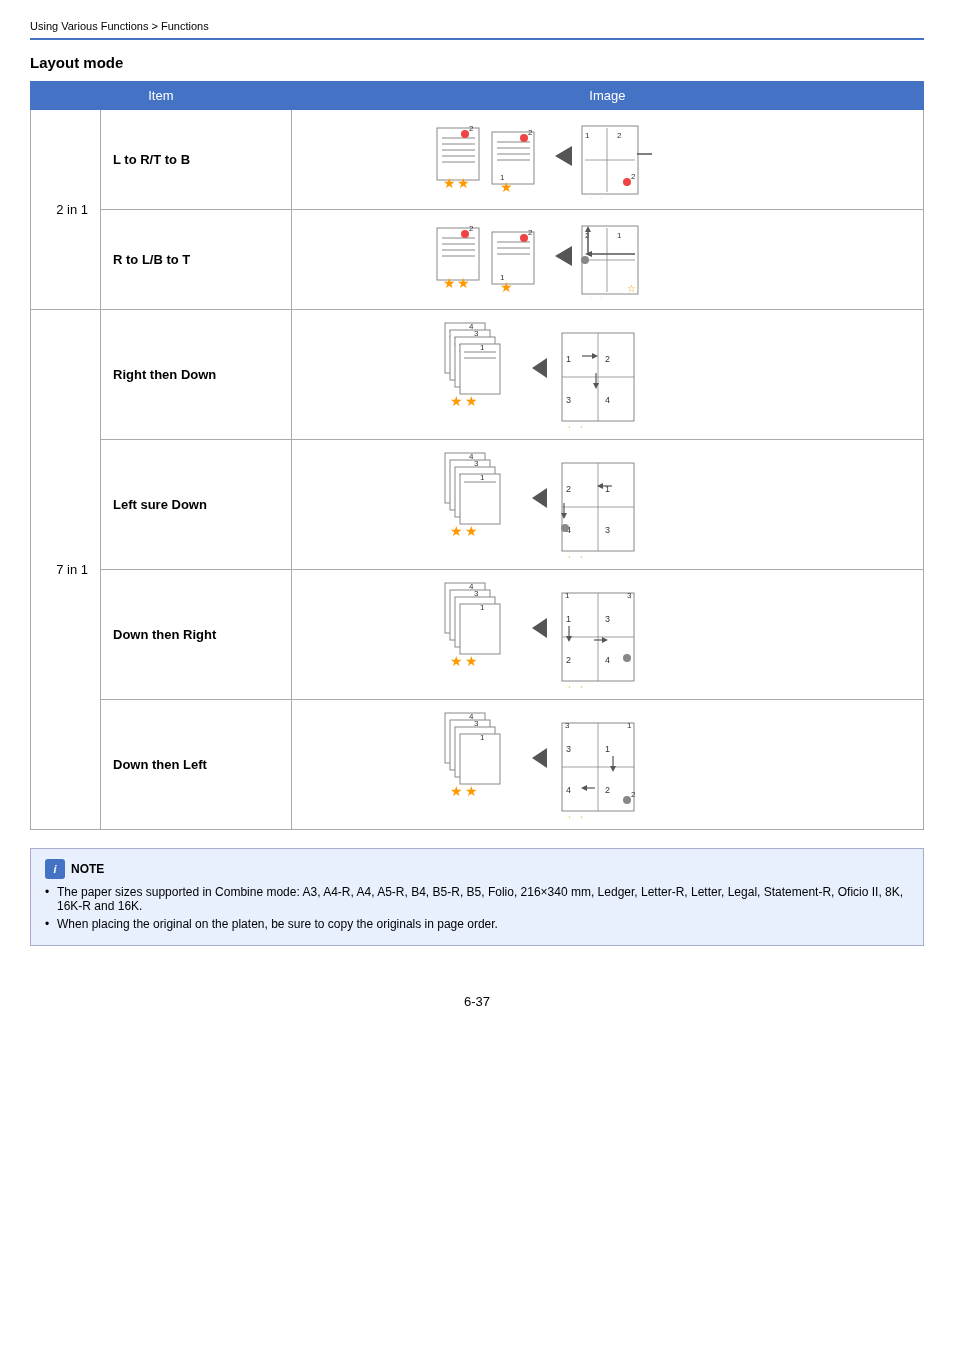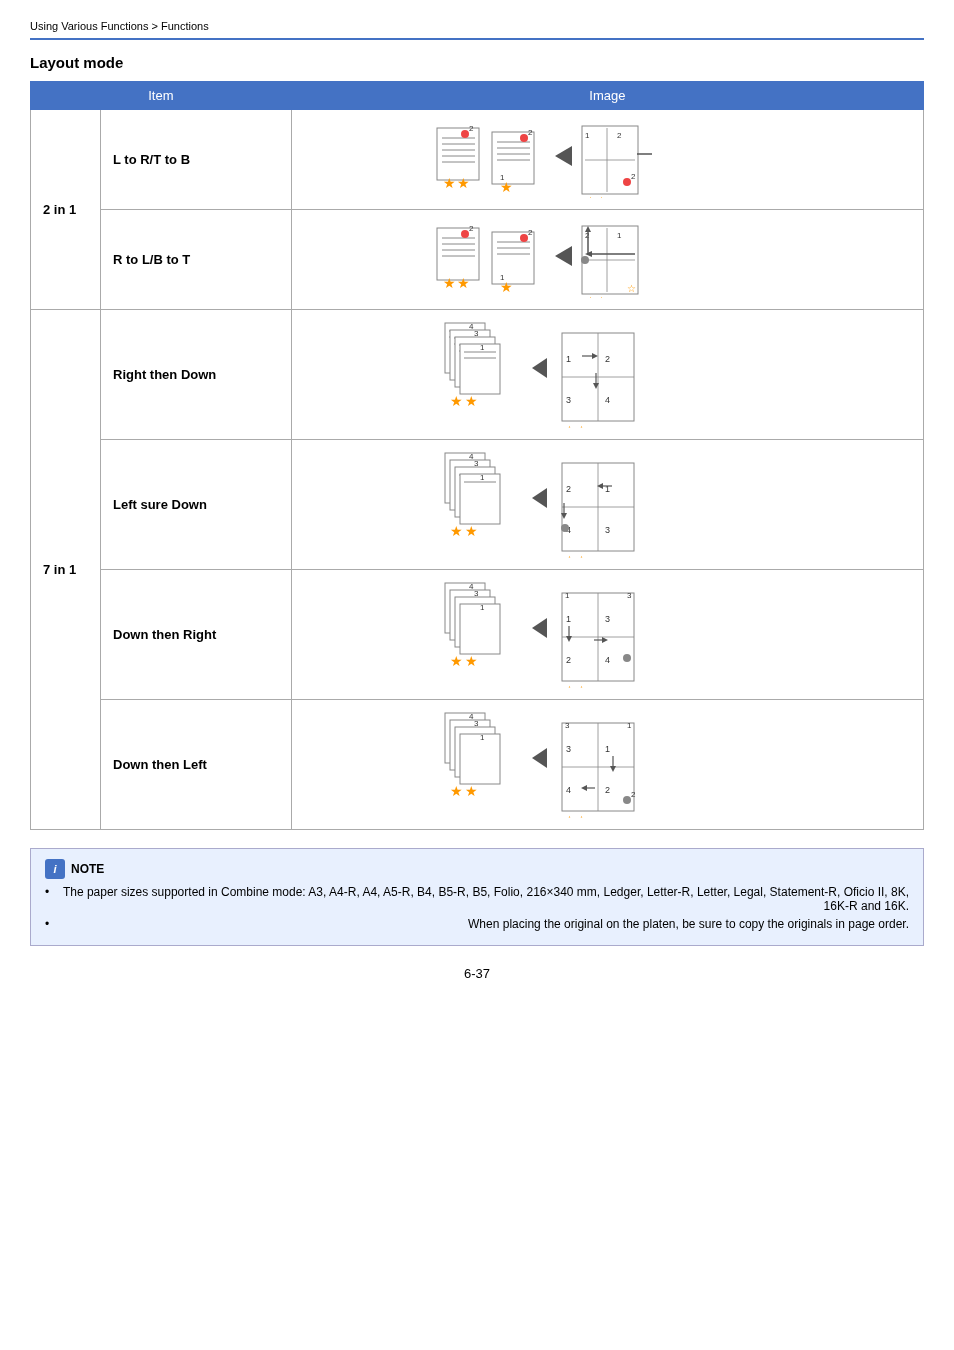--- a/index.html
+++ b/index.html
@@ -39,24 +39,25 @@
       text-align: center;
       padding: 6px 10px;
       border: 1px solid #4472c4;
     }
     .main-table td {
       border: 1px solid #aaa;
       vertical-align: middle;
       padding: 8px 12px;
     }
     .row-group-label {
-      font-weight: bold;
+      font-weight: normal;
       vertical-align: top;
       padding-top: 20px;
       width: 70px;
+      text-align: right;
     }
     .row-item-label {
       font-weight: bold;
     }
     .image-cell {
       text-align: center;
       padding: 10px 20px;
       min-height: 100px;
     }
     .note-box {
@@ -82,35 +83,34 @@
       align-items: center;
       justify-content: center;
       color: #fff;
       font-size: 11px;
       font-style: italic;
       font-weight: bold;
     }
     .note-list {
       list-style: none;
       padding: 0;
-      text-align: right;
     }
     .note-list li {
       margin-bottom: 4px;
       padding-left: 12px;
       position: relative;
     }
     .note-list li::before {
       content: '•';
       position: absolute;
       left: 0;
     }
     .page-number {
       text-align: center;
-      margin-top: 20px;
+      margin-top: 48px;
       font-size: 13px;
     }
   </style>
 </head>
 <body>
 
 <div class="page">
 
   <div class="breadcrumb">
     <span>Using Various Functions &gt; Functions</span>

